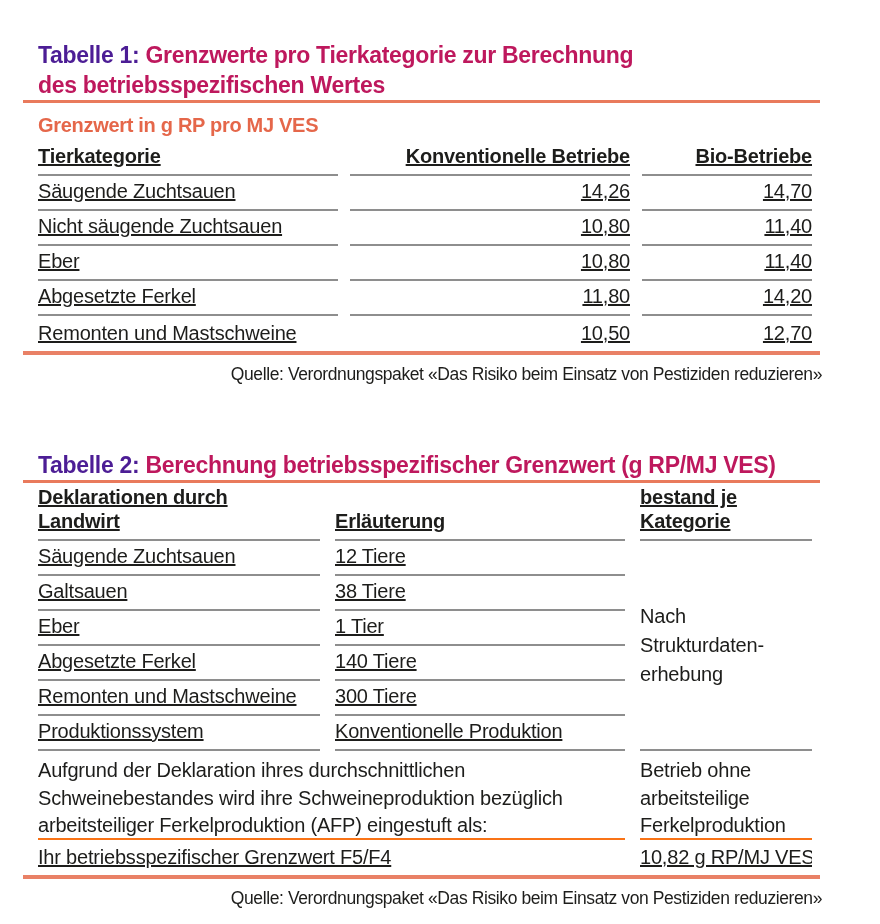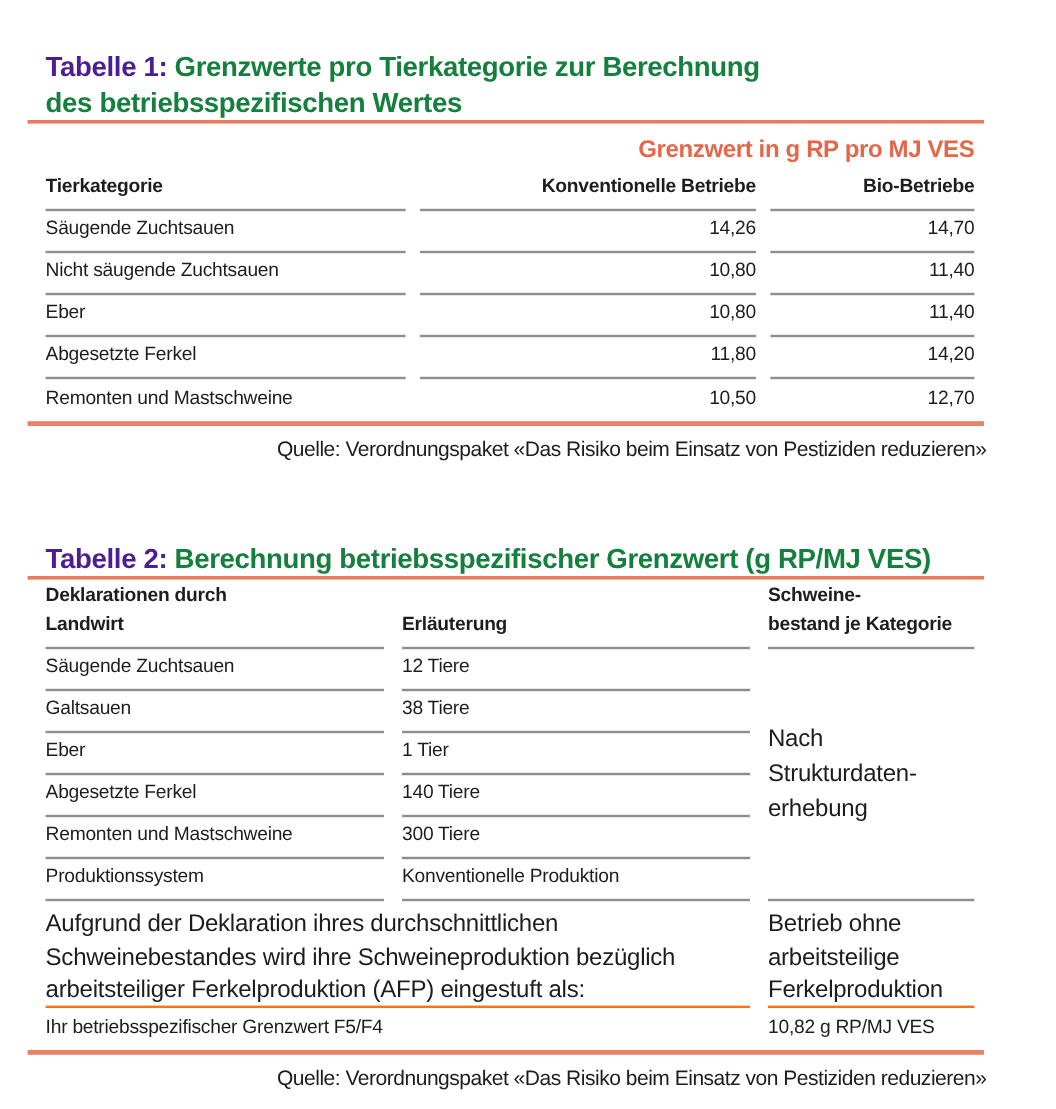--- a/index.html
+++ b/index.html
@@ -13,32 +13,32 @@
   }
   .page { padding: 40px 30px 0 38px; width: 880px; }
   .content { width: 774px; }
 
   
   .tbl-title {
     font-size: 23px; font-weight: bold; line-height: 30px;
     white-space: pre-line; letter-spacing: -0.3px;
   }
   .tbl-label { color: #4c1d95; }
-  .tbl-title .accent { color: #15803d; }
+  .tbl-title .accent { color: #be185d; }
 
   .rule-orange-top {
     height: 3px; background: #e97a5c; width: 797px; margin-left: -15px;
   }
   .rule-orange-bottom {
     height: 4px; background: #e98166; width: 797px; margin-left: -15px;
   }
 
   .unit-header {
     margin-top: 11px; height: 26px;
-    text-align: right; font-weight: bold; font-size: 20px;
+    text-align: left; font-weight: bold; font-size: 20px;
     color: #e5674a; letter-spacing: -0.3px;
   }
 
   .source-line {
     margin-top: 9px; height: 22px; width: 784px;
     text-align: right; font-size: 17.5px; letter-spacing: -0.4px;
     color: #1d1d1b;
   }
 
   
@@ -54,22 +54,22 @@
     grid-template-columns: 282px 290px 172px;
     column-gap: 15px;
     grid-template-rows: 58px repeat(6, 35px) 89px 35px;
     margin-top: 0;
   }
 
   .cell {
     display: flex; align-items: flex-end;
     padding-bottom: 6px;
     border-bottom: 2px solid #8e8e8e;
-    font-size: 16px; line-height: 24px;
-    overflow: hidden; white-space: nowrap;
+    font-size: 20px; line-height: 24px;
+    overflow: hidden; white-space: nowrap; text-decoration: underline;
   }
   .cell.head { font-weight: bold; white-space: pre-line; }
   .cell.num { justify-content: flex-end; }
   .cell.nb { border-bottom: none; }
 
   .t2 .span2 { grid-column: 1 / 3; }
   .t2 .note-cell {
     grid-column: 3; grid-row: 2 / 8;
     display: flex; align-items: center;
     border-bottom: 2px solid #8e8e8e;

